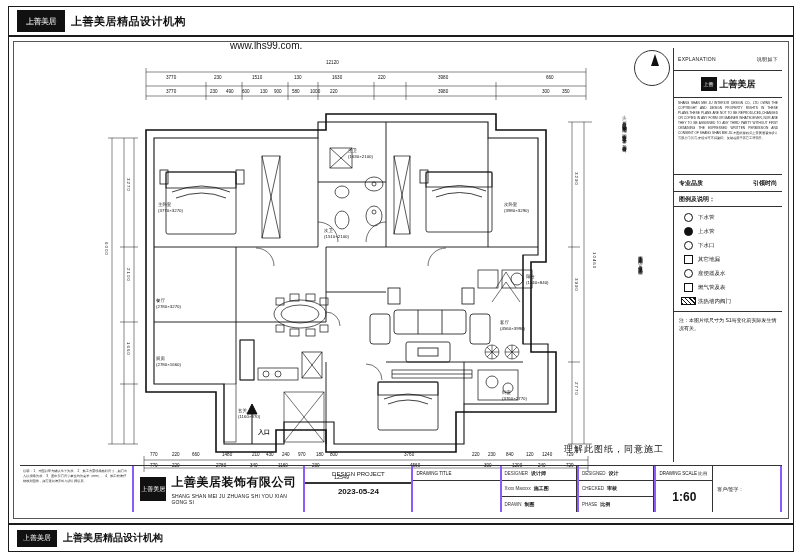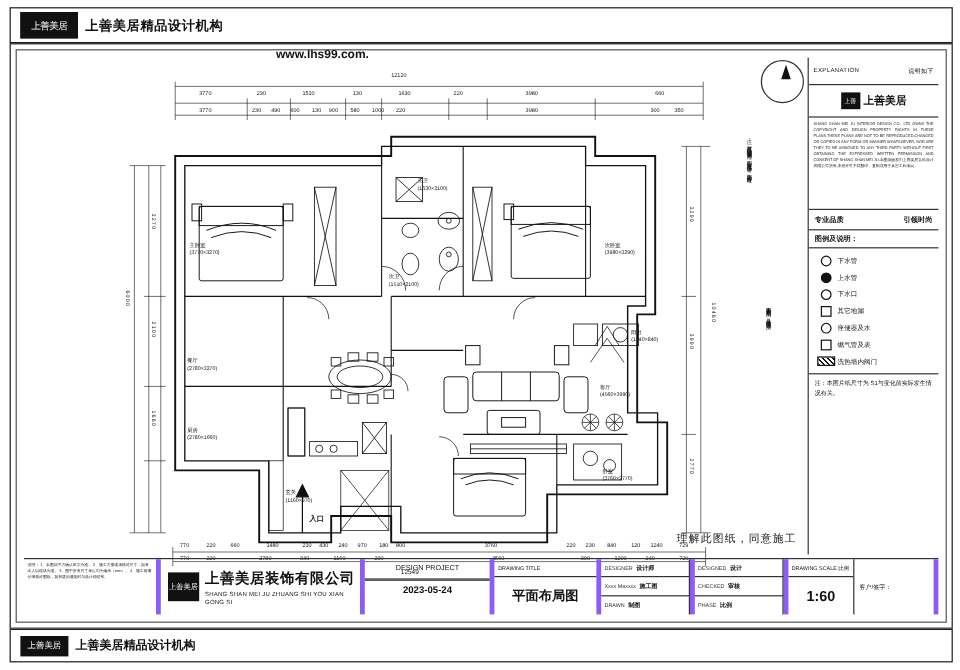--- a/index.html
+++ b/index.html
@@ -43,21 +43,21 @@
   }
   .brandbar .brand-cn {
     margin-left: 6px;
     font-size: 11px;
     font-weight: bold;
     letter-spacing: 0.5px;
   }
   .brandbar .brand-url {
     margin-left: 44px;
     font-size: 10px;
-    font-weight: bold;
+    font-weight: normal;
     color: #111;
     margin-top: 48px;
   }
 
   
   .brandbar-bottom {
     position: absolute;
     left: 8px; top: 524px;
     width: 784px; height: 26px;
     border: 1px solid #1b1b1b;
@@ -198,21 +198,21 @@
 
   
   .titleblock {
     position: absolute;
     left: 6px; right: 6px; bottom: 6px;
     height: 46px;
     border-top: 1px solid #333;
     display: flex;
     font-size: 6px;
   }
-  .tb-cell { border-right: 4px solid #8b5cf6; position: relative; }
+  .tb-cell { border-right: 2px solid #8b5cf6; position: relative; }
   .tb-notes {
     width: 118px;
     padding: 3px;
     font-size: 3.2px;
     line-height: 1.5;
     color: #222;
   }
   .tb-logo {
     width: 182px;
     display: flex;
@@ -749,21 +749,20 @@
           </div>
         </div>
 
         <div class="tb-cell tb-project">
           <div class="tb-project-top">DESIGN PROJECT</div>
           <div class="tb-project-bot">2023-05-24</div>
         </div>
 
         <div class="tb-cell" style="width:96px; display:flex; flex-direction:column;">
           <div style="height:14px; border-bottom:1px solid #333; font-size:4.5px; display:flex; align-items:center; padding-left:3px;">DRAWING TITLE</div>
-          <div style="flex:1; display:flex; align-items:center; justify-content:center; font-size:11px; font-weight:bold;">平面布局图</div>
         </div>
 
         <div class="tb-cell" style="width:84px; display:grid; grid-template-rows:1fr 1fr 1fr;">
           <div class="tb-g">
             <span class="k">DESIGNER</span>
             <span class="v">设计师</span>
           </div>
           <div class="tb-g">
             <span class="k">Xxxx Maxxxx</span>
             <span class="v">施工图</span>

